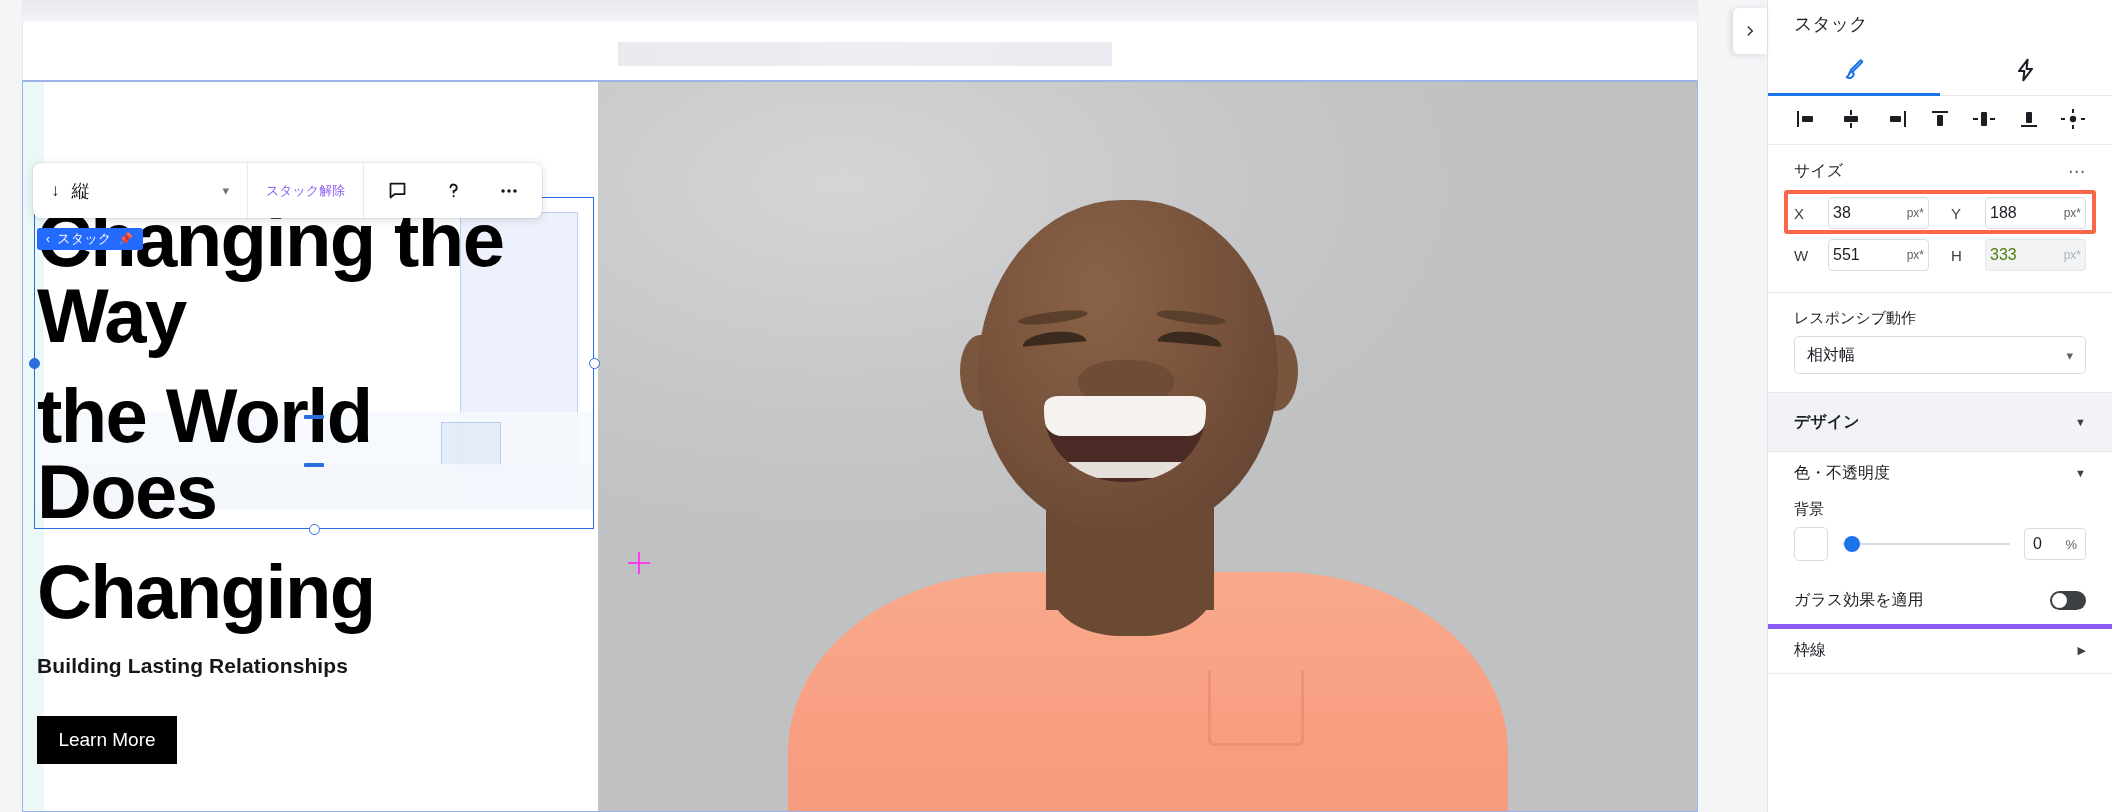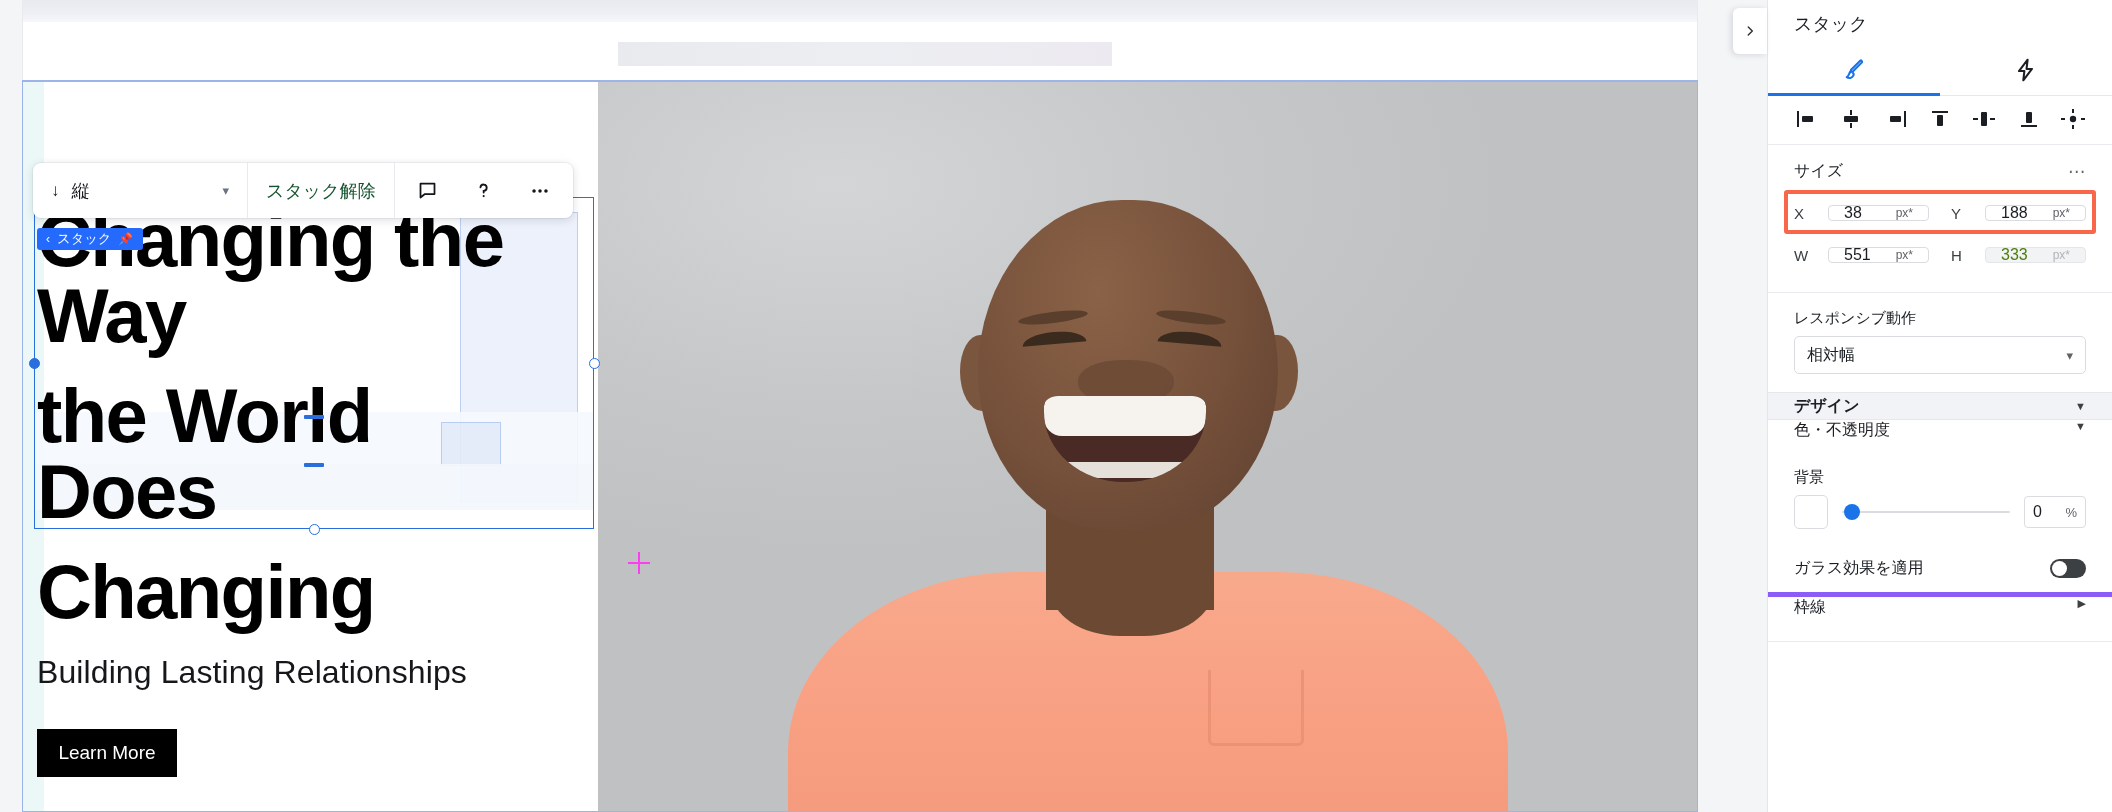--- a/index.html
+++ b/index.html
@@ -134,21 +134,21 @@
   .text-stack {
     position: absolute; left: 12px; top: 120px; width: 560px;
   }
   .heading {
     font-size: 76px; line-height: 1.0; font-weight: 700; color: #000;
     letter-spacing: -1.6px; width: 520px;
     padding-left: 2px;
   }
   .heading span { display: block; margin-bottom: 24px; }
   .subtitle {
-    font-size: 32px; color: #15171a; font-weight: 400;
+    font-size: 21px; color: #15171a; font-weight: 700;
     padding-left: 2px; letter-spacing: .1px;
   }
   .cta-button {
     margin-top: 38px; margin-left: 2px;
     width: 140px; height: 48px;
     background: #000; color: #fff;
     font-size: 19px;
     display: flex; align-items: center; justify-content: center;
     cursor: pointer;
   }
@@ -191,21 +191,21 @@
     background: #fff; border-radius: 8px;
     box-shadow: 0 2px 10px rgba(16,24,40,.14), 0 0 0 1px rgba(16,24,40,.05);
     z-index: 40;
   }
   .tb-group { display: flex; align-items: center; padding: 0 18px; border-right: 1px solid #e8eaed; }
   .tb-group:last-child { border-right: none; }
   .tb-dir { display: flex; align-items: center; gap: 12px; cursor: pointer; min-width: 178px; }
   .tb-dir .arrow { font-size: 17px; color: #12151a; line-height: 1; }
   .tb-dir .dir-label { font-size: 18px; color: #12151a; }
   .tb-dir .caret { margin-left: auto; font-size: 13px; color: #6b7280; }
-  .tb-text { font-size: 18px; color: #14532d; cursor: pointer; white-space: nowrap; }
+  .tb-text { font-size: 13px; color: #8b5cf6; cursor: pointer; white-space: nowrap; }
   .tb-icons { display: flex; align-items: center; gap: 30px; padding: 0 20px; }
   .tb-ic { cursor: pointer; display: flex; align-items: center; justify-content: center;
            width: 26px; height: 26px; color: #12151a; }
 
   .stack-badge {
     position: absolute; left: 37px; top: 228px;
     height: 22px; display: flex; align-items: center; gap: 7px;
     background: #246bfd; color: #fff; border-radius: 3px;
     padding: 0 9px; font-size: 13px; z-index: 41; cursor: pointer;
     letter-spacing: .3px;
@@ -248,22 +248,22 @@
     gap: 15px;
   }
   .section-head .s-label { font-size: 16px; color: #1b1f24; }
   .section-head .s-more { color: #5f6368; font-size: 17px; cursor: pointer; letter-spacing: 1px; }
 
   .size-rows { padding: 0 26px 14px 26px; position: relative; }
   .size-row { display: flex; align-items: center; gap: 0; height: 42px; }
   .size-cell { display: flex; align-items: center; flex: 1; }
   .size-cell .lbl { width: 34px; font-size: 15px; color: #3c4043; }
   .field {
-    flex: 1; height: 16px; border: 1px solid #dadce0; border-radius: 4px;
-    background: #fff; display: flex; align-items: center; padding: 0 15px;
+    flex: 1; height: 32px; border: 1px solid #dadce0; border-radius: 4px;
+    background: #fff; display: flex; align-items: center; padding: 0 4px;
     cursor: text;
   }
   .field.disabled { background: #f1f3f4; border-color: #e4e6ea; }
   .field .val { font-size: 16px; color: #1b1f24; flex: 1; }
   .field.disabled .val { color: #4d7c0f; }
   .field .unit { font-size: 12px; color: #5f6368; }
   .field.disabled .unit { color: #b0b4b9; }
   .highlight-box {
     position: absolute; left: 16px; top: -2px; right: 16px; height: 44px;
     border: 4px solid #f9674a; border-radius: 3px; pointer-events: none;
@@ -274,27 +274,27 @@
   .sub-label { padding: 16px 26px 8px 26px; font-size: 15px; color: #1b1f24; }
   .select-wrap { padding: 0 26px 18px 26px; }
   .select {
     height: 38px; border: 1px solid #dadce0; border-radius: 5px;
     display: flex; align-items: center; padding: 0 12px; cursor: pointer;
   }
   .select .sv { flex: 1; font-size: 16px; color: #1b1f24; }
   .select .sc { color: #5f6368; font-size: 13px; }
 
   .group-head {
-    height: 28px; background: #f1f3f6; display: flex; align-items: center;
+    height: 60px; background: #f1f3f6; display: flex; align-items: center;
     justify-content: space-between; padding: 0 26px; cursor: pointer;
     border-top: 1px solid #e6e8eb; border-bottom: 1px solid #e6e8eb;
   }
   .group-head .g-label { font-size: 16px; color: #1b1f24; font-weight: 700; }
   .row-head {
-    height: 42px; display: flex; justify-content: space-between;
+    height: 42px; display: flex; align-items: center; justify-content: space-between;
     padding: 0 26px; cursor: pointer;
   }
   .row-head .r-label { font-size: 16px; color: #1b1f24; }
   .tri { font-size: 11px; color: #3c4043; }
 
   .bg-label { padding: 6px 26px 6px 26px; font-size: 15px; color: #1b1f24; }
   .bg-row { display: flex; align-items: center; gap: 14px; padding: 2px 26px 16px 26px; }
   .swatch {
     width: 34px; height: 34px; border: 1px solid #dadce0; border-radius: 5px;
     background: #fff; cursor: pointer; flex: none;

